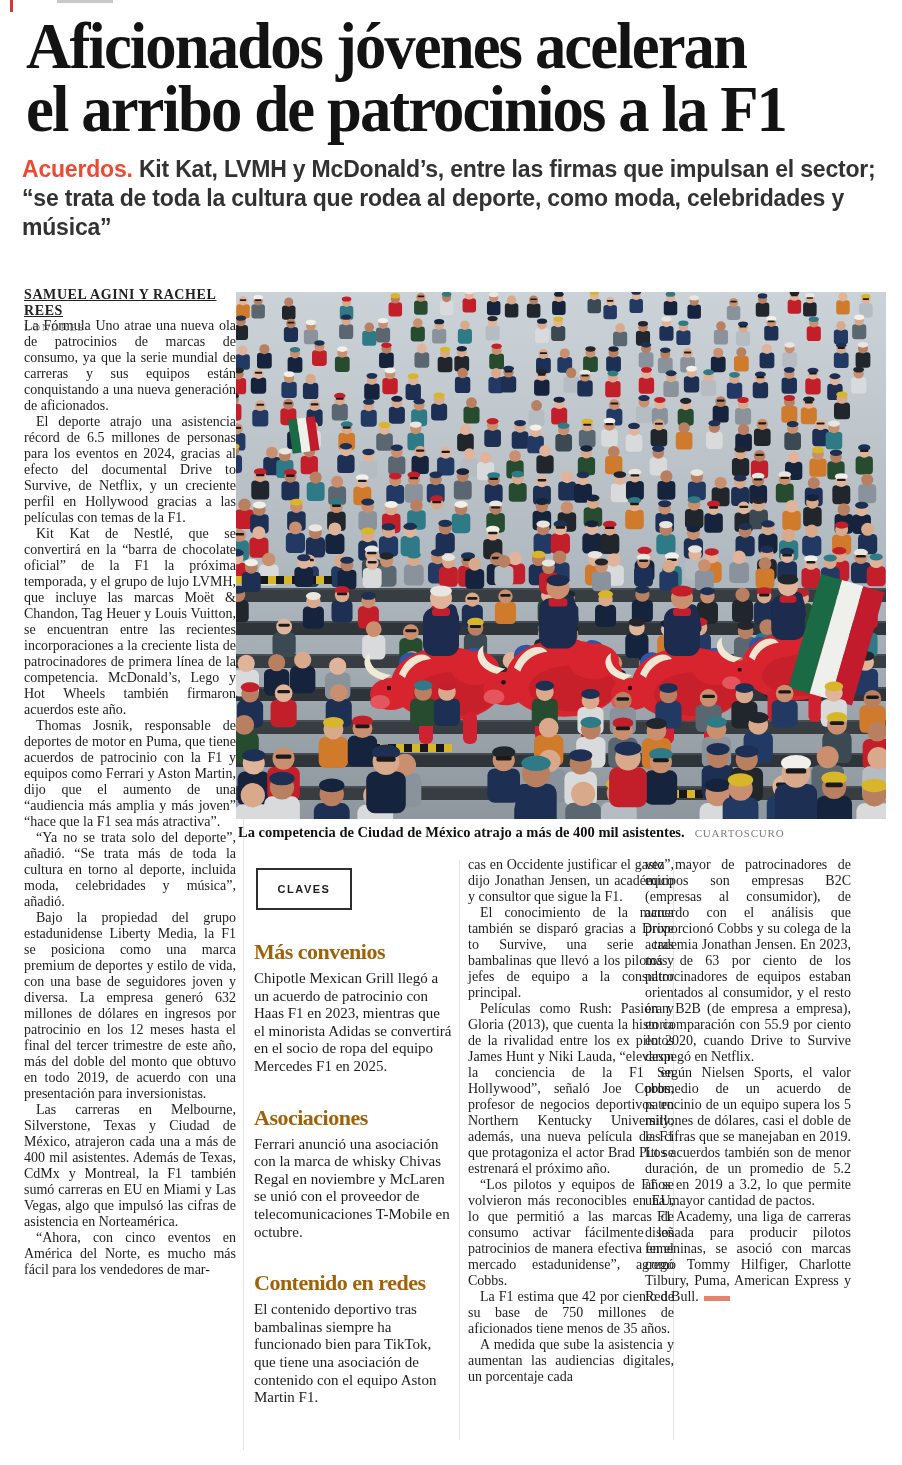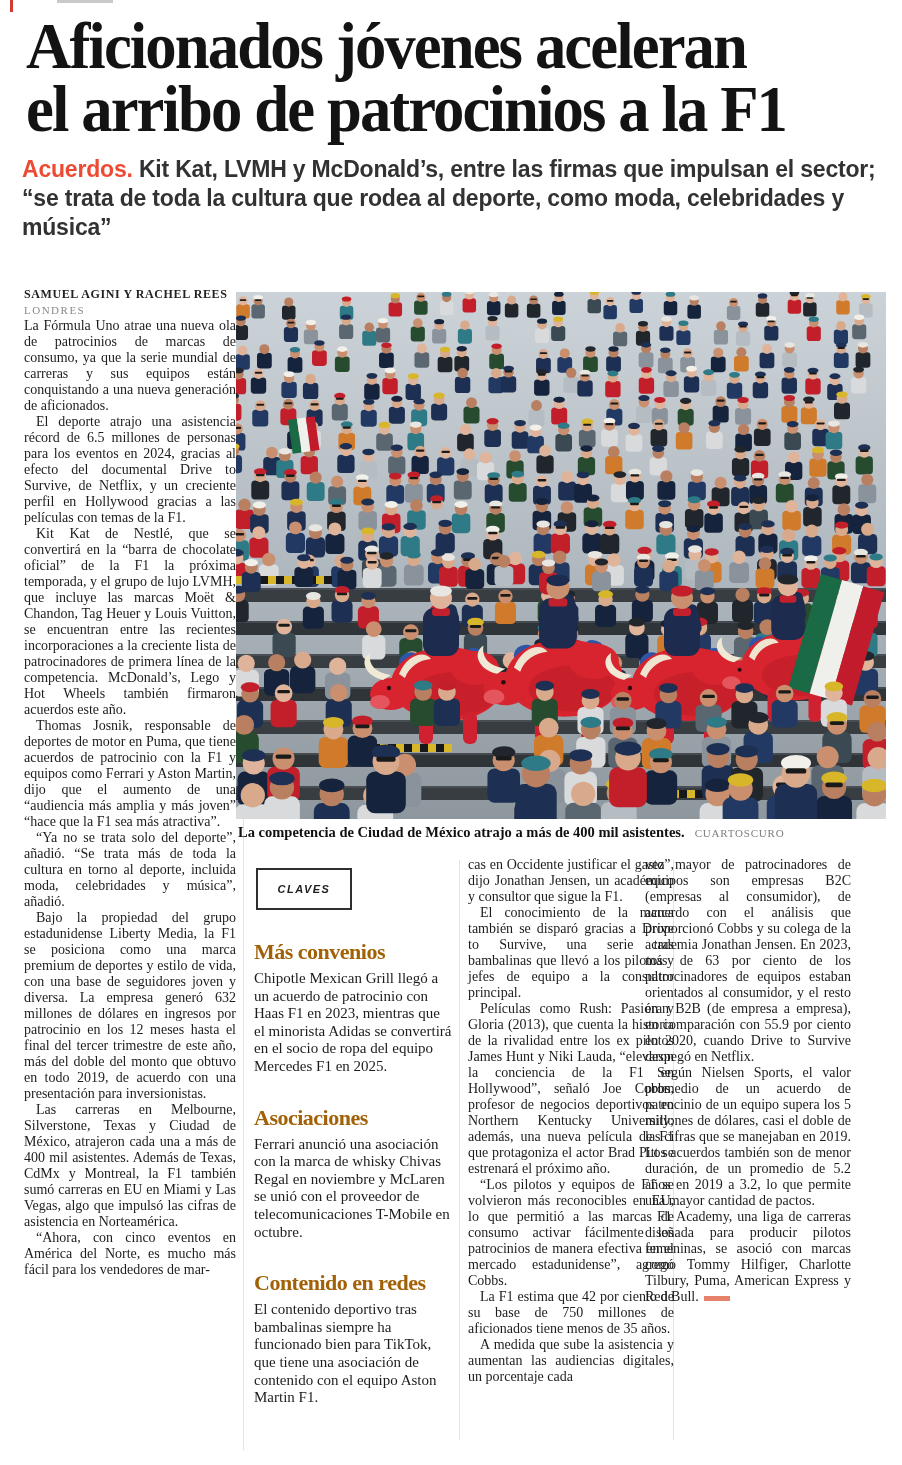--- a/index.html
+++ b/index.html
@@ -25,21 +25,21 @@
   
   .deck{
     left:22px; top:155px; width:864px;
     font-family:"Liberation Sans", sans-serif; font-weight:bold;
     font-size:23px; line-height:29px; color:#323232; letter-spacing:-.2px;
   }
   .deck .kicker{ color:#ee4a33;text-align:right; }
 
   
   .byline{ left:24px; top:287px; width:212px; font-family:"Liberation Serif", serif;}
-  .byline .authors{ font-size:12px; font-weight:bold; letter-spacing:.6px; color:#222; }
+  .byline .authors{ font-size:14px; font-weight:bold; letter-spacing:.6px; color:#222;text-decoration:underline; }
   .byline .place{ font-size:11px; letter-spacing:1.5px; color:#8a8a8a; margin-top:2px; }
 
   
   .bodycol{ text-align:justify; font-size:14px; line-height:16px; color:#1c1c1c;
             hyphens:auto; -webkit-hyphens:auto; overflow-wrap:break-word; }
   .bodycol p + p{ text-indent:12px; }
   .col1{ left:24px; top:318px; width:212px; height:1132px; }
   .col3{ left:468px; top:857px; width:206px; height:590px; }
   .col4{ left:645px; top:857px; width:206px; height:590px; }
 
@@ -57,21 +57,20 @@
   .caption{ left:238px; top:824px; width:648px; font-size:14.5px; }
   .caption .cap-bold{ font-weight:bold; color:#111; }
   .caption .credit{ font-size:11px; color:#7d7d7d; letter-spacing:.8px; margin-left:10px; }
 
   
   .claves{ left:254px; top:868px; width:198px; }
   .claves-box{
     width:96px; height:42px; border:2px solid #2e2e2e; display:flex; align-items:center; justify-content:center;
     font-family:"Liberation Sans", sans-serif; font-weight:bold; font-size:11px; letter-spacing:1.5px; color:#1d1d1d;
     margin-left:2px;
-    font-style:italic;
   }
   .claves-section{ margin-top:30px; }
   .claves-section + .claves-section{ }
   .claves-heading{
     font-family:"Liberation Serif", serif; font-weight:bold; font-size:22px; letter-spacing:-.5px;
     color:#a16207; line-height:24px;
   }
   .claves-text{ margin-top:6px; font-size:15px; line-height:17.6px; color:#1c1c1c; }
 </style>
 </head>

